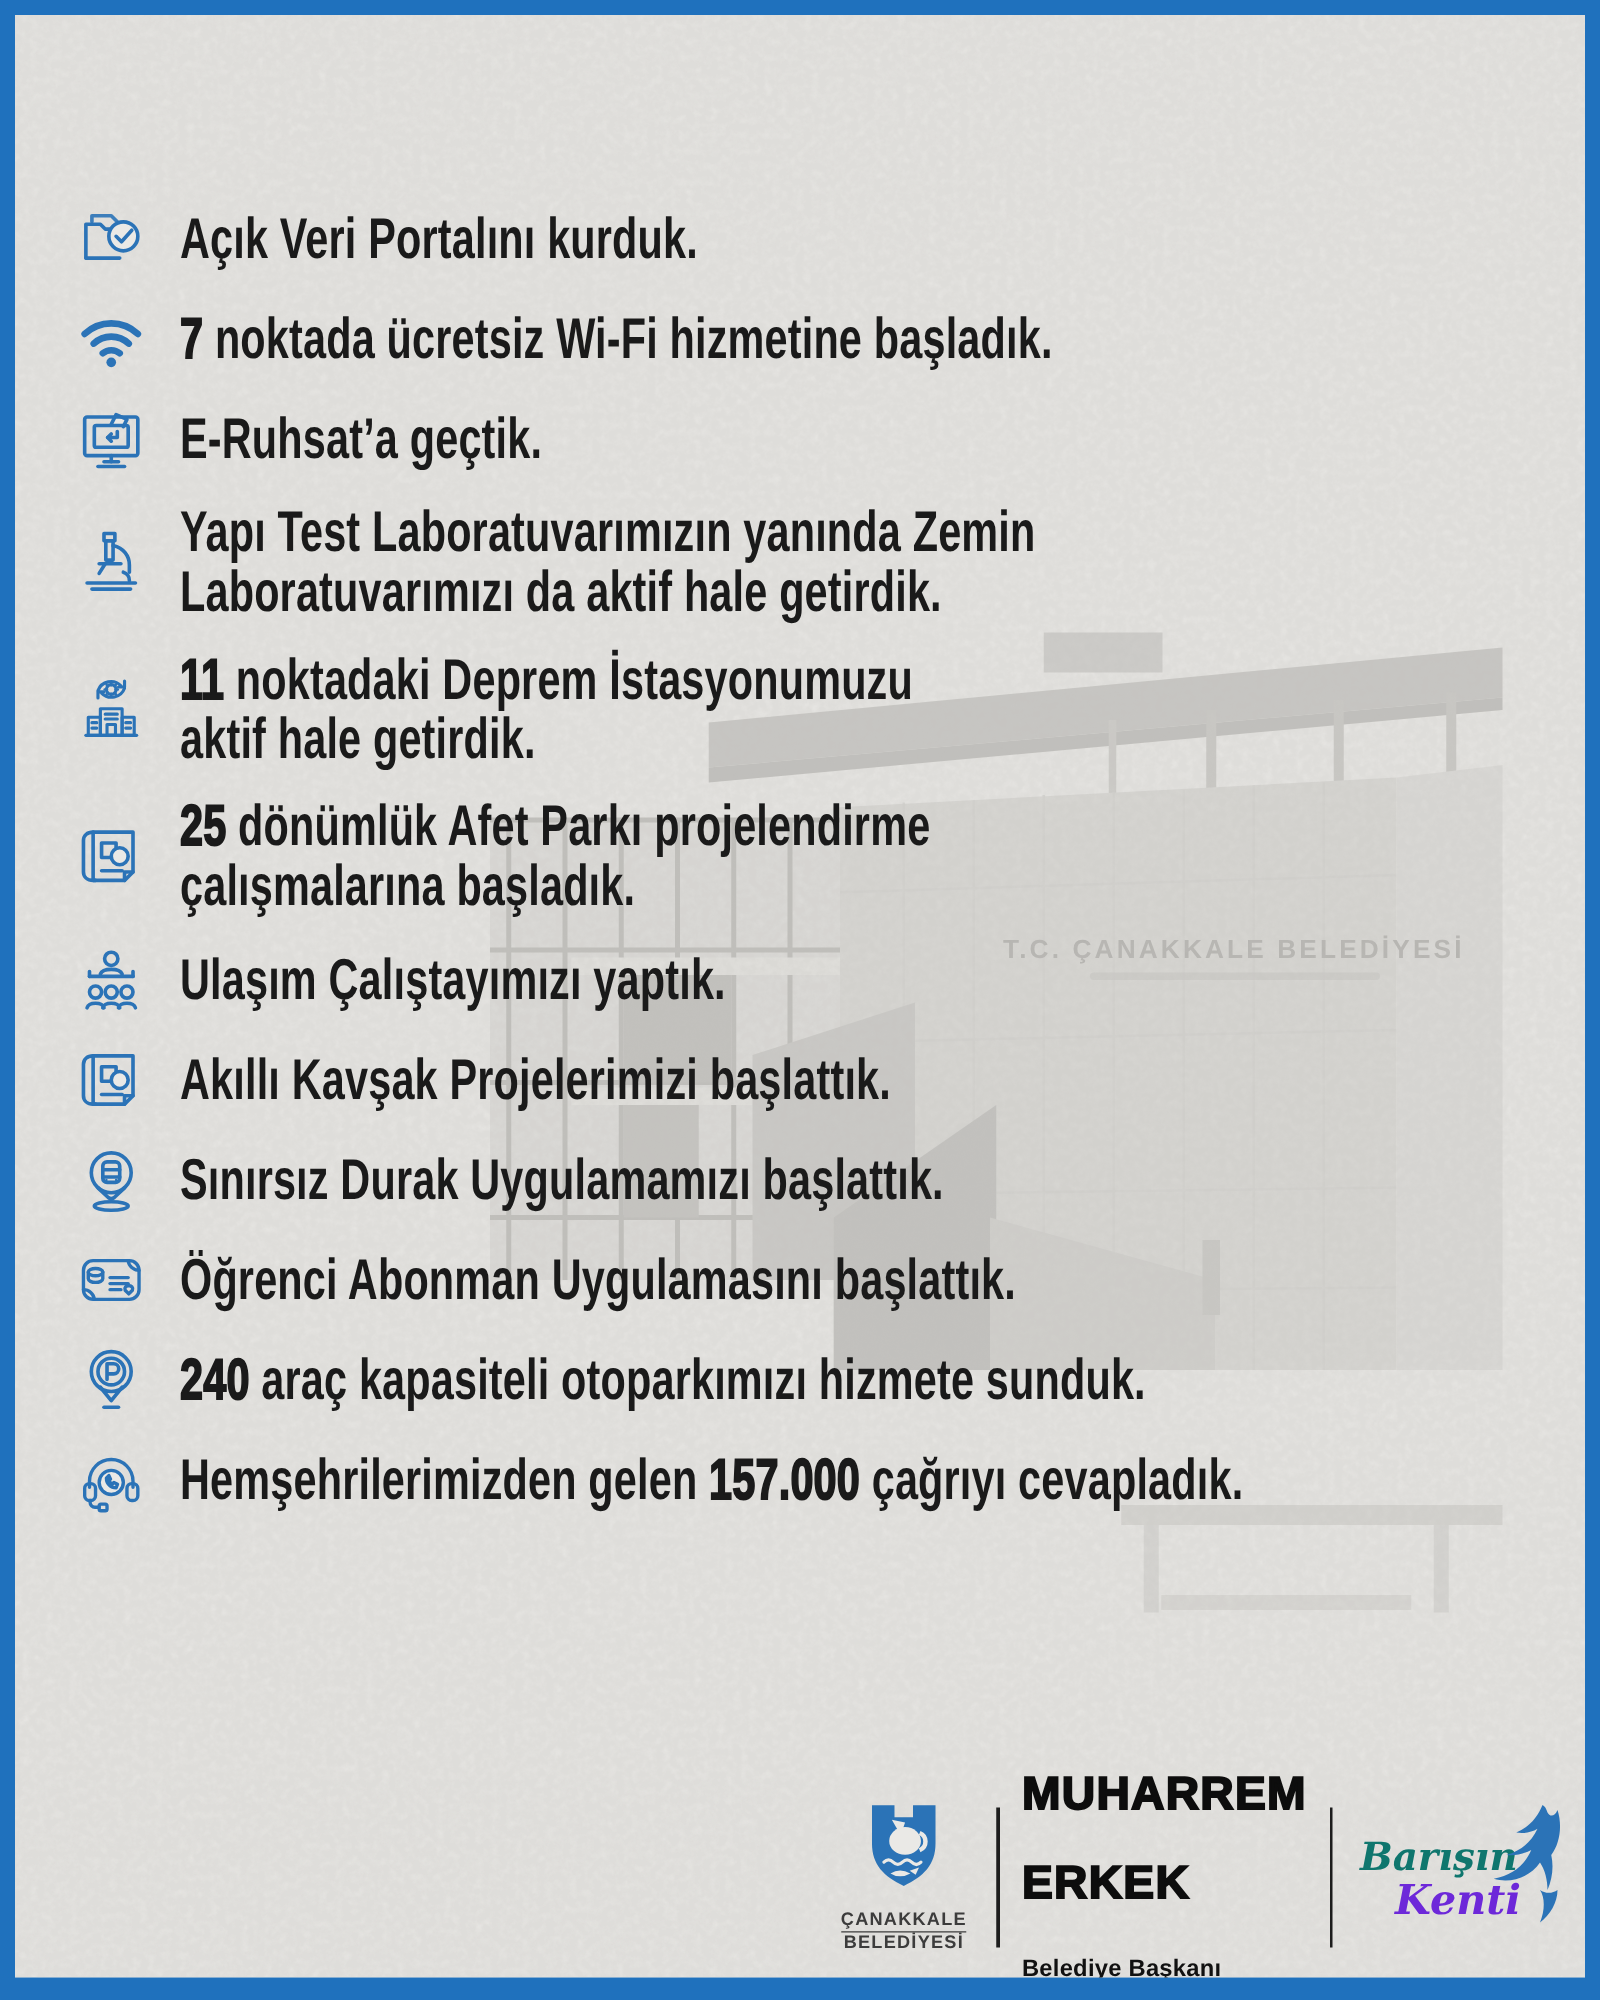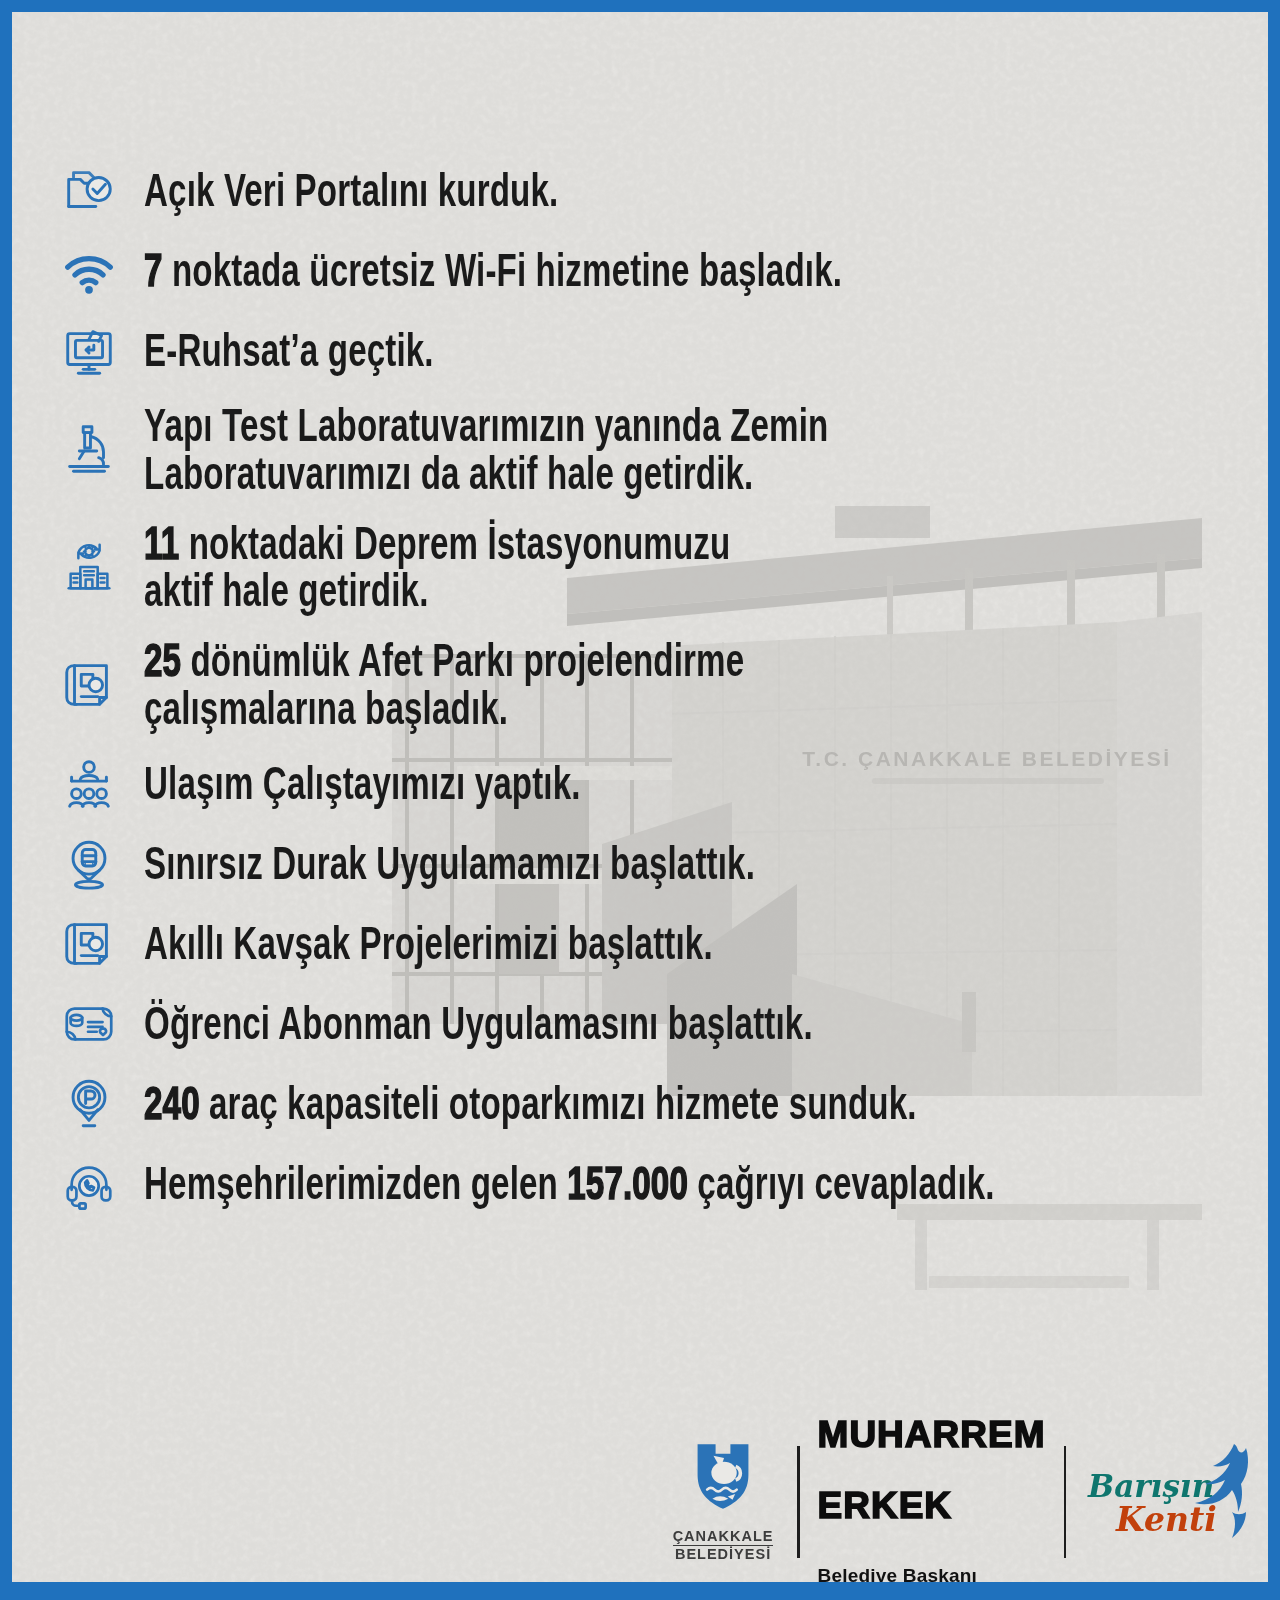--- a/index.html
+++ b/index.html
@@ -33,21 +33,21 @@
   .mayor-name{font-size:37px;font-weight:700;color:#0d0d0d;line-height:0.95;
     letter-spacing:1px;-webkit-text-stroke:1.6px #0d0d0d;}
   .mayor-title{font-size:19px;font-weight:700;color:#111;margin-top:6px;
     letter-spacing:0.2px;}
   .slogan{position:relative;width:150px;height:120px;margin-left:4px;}
   .slogan-l1{position:absolute;left:0;top:26px;
     font-family:"DejaVu Serif",serif;font-style:italic;font-weight:700;
     font-size:31px;color:#0f766e;letter-spacing:0;}
   .slogan-l2{position:absolute;left:28px;top:58px;
     font-family:"DejaVu Serif",serif;font-style:italic;font-weight:700;
-    font-size:33px;color:#c2410c;}
+    font-size:33px;color:#6d28d9;}
   .dove{position:absolute;right:-12px;top:0;width:72px;height:98px;color:#2b73b7;}
 </style>
 </head>
 <body>
 
 <div class="page">
   <div class="paper">
 
     <svg class="watermark" viewBox="0 0 840 860">
 
@@ -241,47 +241,47 @@
     <path d="M36 53 c1.5 -5 12.5 -5 14 0"></path>
   </svg>
           </span>
           <div class="text">
             <div class="line"><span>Ulaşım Çalıştayımızı yaptık.</span></div>
           </div>
         </div>
         <div class="row">
           <span class="icon">
             <svg class="iconsvg" viewBox="0 0 60 60" fill="none" stroke="currentColor" stroke-width="3" stroke-linecap="round" stroke-linejoin="round">
+    <path d="M15 10 c-5 0 -8 3 -8 7 v26 c0 4 3 7 8 7 h2"></path>
+    <path d="M15 10 h33 v33 l-7 7 H15 M15 10 v40"></path>
+    <path d="M48 43 h-7 v7"></path>
+    <rect x="22" y="19" width="12" height="12"></rect>
+    <circle cx="37" cy="30" r="7" fill="#eae9e6"></circle>
+    <line x1="22" y1="42" x2="39" y2="42"></line>
+  </svg>
+          </span>
+          <div class="text">
+            <div class="line"><span>Akıllı Kavşak Projelerimizi başlattık.</span></div>
+          </div>
+        </div>
+        <div class="row">
+          <span class="icon">
+            <svg class="iconsvg" viewBox="0 0 60 60" fill="none" stroke="currentColor" stroke-width="3" stroke-linecap="round" stroke-linejoin="round">
     <circle cx="30" cy="24" r="16.5"></circle>
     <path d="M19 36.5 l8.5 8 q2.5 2 5 0 l8.5 -8"></path>
     <rect x="23" y="15" width="14" height="17" rx="3.5"></rect>
     <line x1="23" y1="21.5" x2="37" y2="21.5"></line>
     <line x1="23" y1="27.5" x2="37" y2="27.5"></line>
     <circle cx="26" cy="30" r="1" fill="currentColor" stroke="none"></circle>
     <circle cx="34" cy="30" r="1" fill="currentColor" stroke="none"></circle>
     <ellipse cx="30" cy="51.5" rx="14" ry="3.5"></ellipse>
   </svg>
           </span>
           <div class="text">
             <div class="line"><span>Sınırsız Durak Uygulamamızı başlattık.</span></div>
-          </div>
-        </div>
-        <div class="row">
-          <span class="icon">
-            <svg class="iconsvg" viewBox="0 0 60 60" fill="none" stroke="currentColor" stroke-width="3" stroke-linecap="round" stroke-linejoin="round">
-    <path d="M15 10 c-5 0 -8 3 -8 7 v26 c0 4 3 7 8 7 h2"></path>
-    <path d="M15 10 h33 v33 l-7 7 H15 M15 10 v40"></path>
-    <path d="M48 43 h-7 v7"></path>
-    <rect x="22" y="19" width="12" height="12"></rect>
-    <circle cx="37" cy="30" r="7" fill="#eae9e6"></circle>
-    <line x1="22" y1="42" x2="39" y2="42"></line>
-  </svg>
-          </span>
-          <div class="text">
-            <div class="line"><span>Akıllı Kavşak Projelerimizi başlattık.</span></div>
           </div>
         </div>
         <div class="row">
           <span class="icon">
             <svg class="iconsvg" viewBox="0 0 60 60" fill="none" stroke="currentColor" stroke-width="2.8" stroke-linecap="round" stroke-linejoin="round">
     <rect x="7" y="14" width="46" height="32" rx="8"></rect>
     <path d="M44 14 a9 9 0 0 0 9 8"></path>
     <path d="M16 46 a9 9 0 0 0 -9 -8"></path>
     <ellipse cx="17" cy="23.5" rx="6" ry="3"></ellipse>
     <path d="M11 23.5 v5.5 c0 1.7 2.7 3 6 3 s6 -1.3 6 -3 v-5.5"></path>

